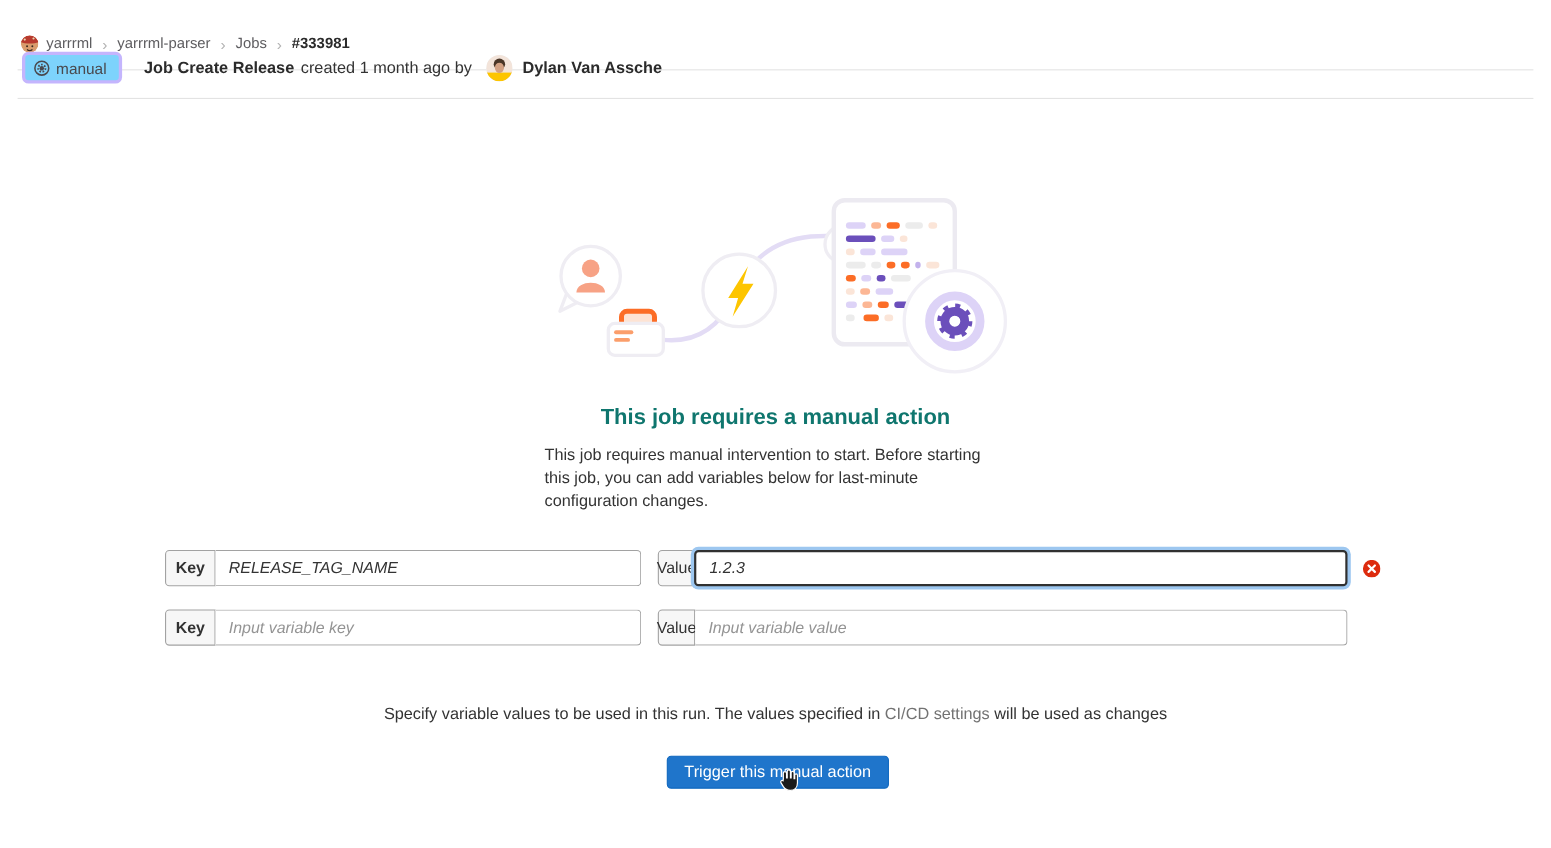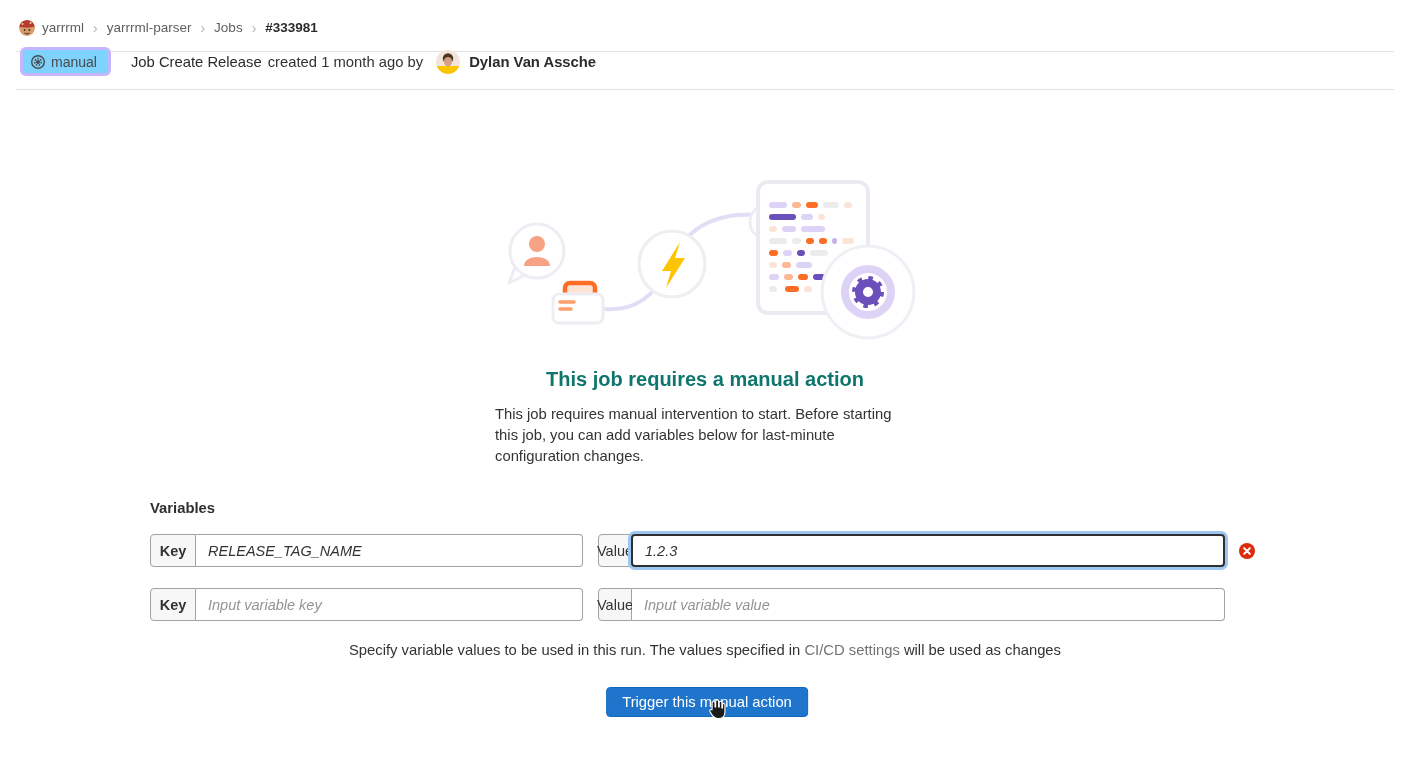--- a/index.html
+++ b/index.html
@@ -1,26 +1,26 @@
 <!DOCTYPE html>
 <html><head>
 <meta charset="utf-8">
 <style>
   html,body{margin:0;padding:0;background:#fff;overflow:hidden;}
   body{width:1410px;height:771px;position:relative;font-family:"Liberation Sans","DejaVu Sans",sans-serif;color:#333;}
   .bar{position:absolute;left:16px;right:16px;display:flex;align-items:center;border-bottom:1px solid #e3e3e3;box-sizing:border-box;}
-  .breadcrumb-bar{top:4px;height:48px;padding-left:3px;font-size:13.5px;color:#5e5d60;}
+  .breadcrumb-bar{top:16px;height:48px;padding-left:3px;font-size:13.5px;color:#5e5d60;}
   .bc-item{color:#5e5d60;text-decoration:none;cursor:pointer;}
   .bc-sep{color:#b3b3b3;margin:0 9px;font-size:14px;}
   .bc-current{color:#2b2b2b;font-weight:700;}
   .proj-avatar{width:16px;height:16px;border-radius:50%;overflow:hidden;display:inline-block;margin-right:7px;flex:0 0 auto;}
   .job-bar{top:34px;height:56px;padding-left:4px;}
   .badge{display:inline-flex;align-items:center;gap:5px;height:29px;padding:0 11px 0 7px;border:3px solid #c4b5fd;border-radius:6px;background:#7dd3fc;color:#49494e;font-size:14px;cursor:pointer;box-sizing:border-box;}
   .job-meta{margin-left:20px;display:flex;align-items:center;font-size:14.8px;color:#333;}
-  .job-name{font-weight:400;color:#2b2b2b;margin-right:6px;}
+  .job-name{font-weight:700;color:#2b2b2b;margin-right:6px;}
   .created{margin-right:4px;}
   .user-avatar{width:24px;height:24px;border-radius:50%;overflow:hidden;display:inline-block;margin:0 9px;flex:0 0 auto;box-shadow:0 0 0 1px #eee inset;}
   .author{font-weight:700;color:#2b2b2b;text-decoration:none;cursor:pointer;}
   .illustration{position:absolute;left:505px;top:170px;}
   .empty-title{position:absolute;top:368px;left:0;right:0;text-align:center;font-size:20px;font-weight:700;color:#0f766e;margin:0;}
   .empty-desc{position:absolute;top:404px;left:495px;width:415px;font-size:14.8px;line-height:21px;color:#333;margin:0;}
   .variables{position:absolute;top:500px;left:150px;width:1120px;}
   .vars-title{font-size:14.8px;font-weight:700;color:#2f2f2f;margin-bottom:18px;}
   .var-row{display:flex;align-items:center;margin-bottom:21px;height:33px;}
   .group{display:flex;height:33px;box-sizing:border-box;}
@@ -166,21 +166,20 @@
     <circle cx="363" cy="122" r="13" fill="none" stroke="#6b4fbb" stroke-width="6" stroke-dasharray="4.2 6"></circle>
     <circle cx="363" cy="122" r="9" fill="none" stroke="#6b4fbb" stroke-width="8"></circle>
     <circle cx="363" cy="122" r="4.5" fill="#fff"></circle>
   </g>
 </svg>
 
 <h1 class="empty-title">This job requires a manual action</h1>
 <p class="empty-desc">This job requires manual intervention to start. Before starting this job, you can add variables below for last-minute configuration changes.</p>
 
 <div class="variables">
-  <div class="vars-title">Variables</div>
 
   <div class="var-row">
     <div class="group key-group">
       <span class="addon">Key</span>
       <input class="var-input" type="text" value="RELEASE_TAG_NAME" style="">
     </div>
     <div class="group value-group">
       <span class="addon">Value</span>
       <input class="var-input focused" type="text" value="1.2.3" style="">
     </div>

